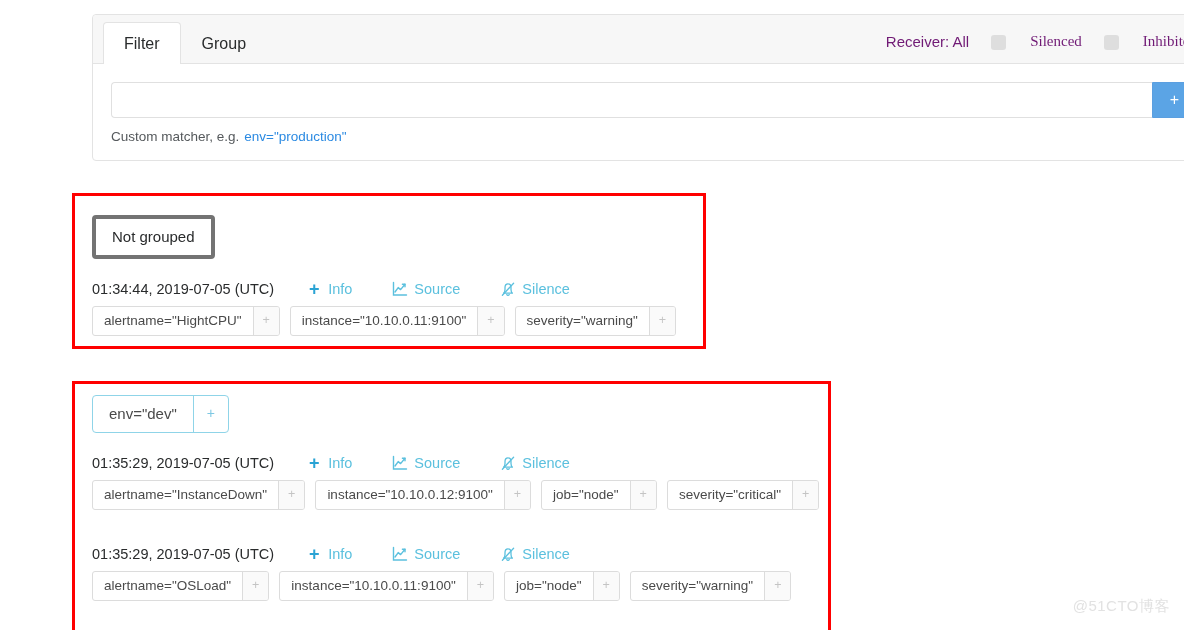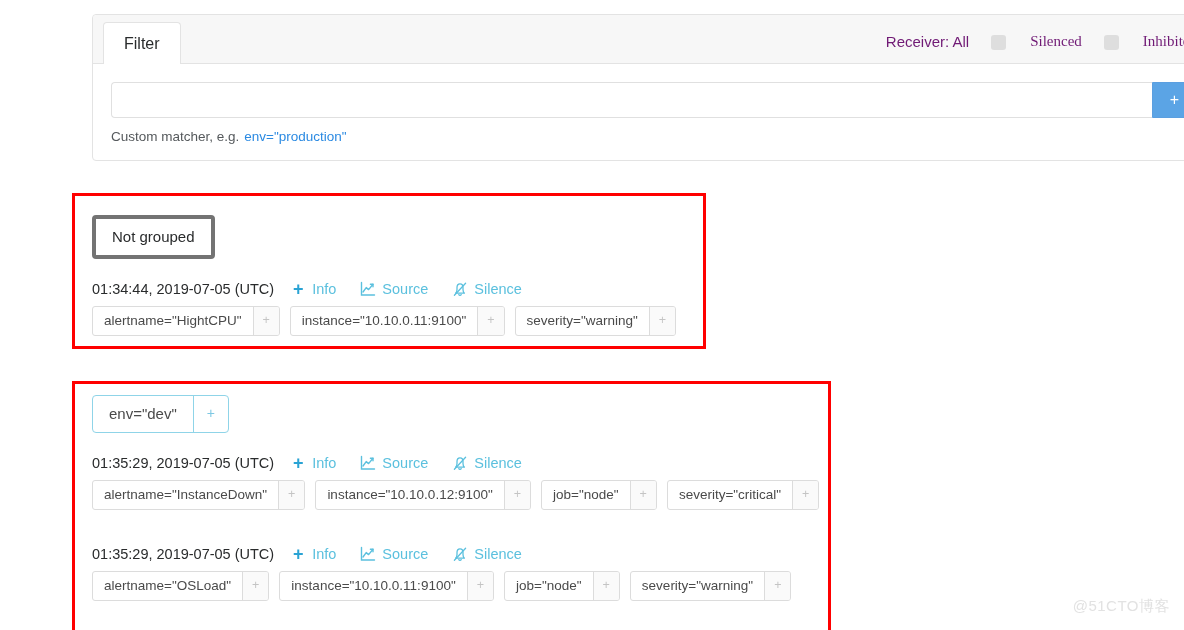--- a/index.html
+++ b/index.html
@@ -182,21 +182,21 @@
     padding: 9px 13px;
     font-size: 14px;
     color: #7ec8e3;
     line-height: 1.2;
   }
 
   .alert-row { margin-top: 22px; }
 
   .alert-meta {
     display: flex;
-    gap: 0;
+    gap: 16px;
     font-size: 14.5px;
     color: #292b2c;
     white-space: nowrap;
   }
   .ts { margin-right: 16px; }
   .act {
     display: inline-flex;
     align-items: center;
     gap: 6px;
     color: #5bc0de;
@@ -262,20 +262,21 @@
     user-select: none;
   }
 </style>
 </head>
 <body>
 
 <div class="filter-card">
 
   <div class="tab-bar">
     <div class="tab active">Filter</div>
+    <div class="tab">Group</div>
 
     <div class="tab-right">
       <span class="receiver-label">Receiver: All</span>
 
       <span class="chk-wrap">
         <span class="chkbox"></span>
         <span>Silenced</span>
       </span>
 
       <span class="chk-wrap">

